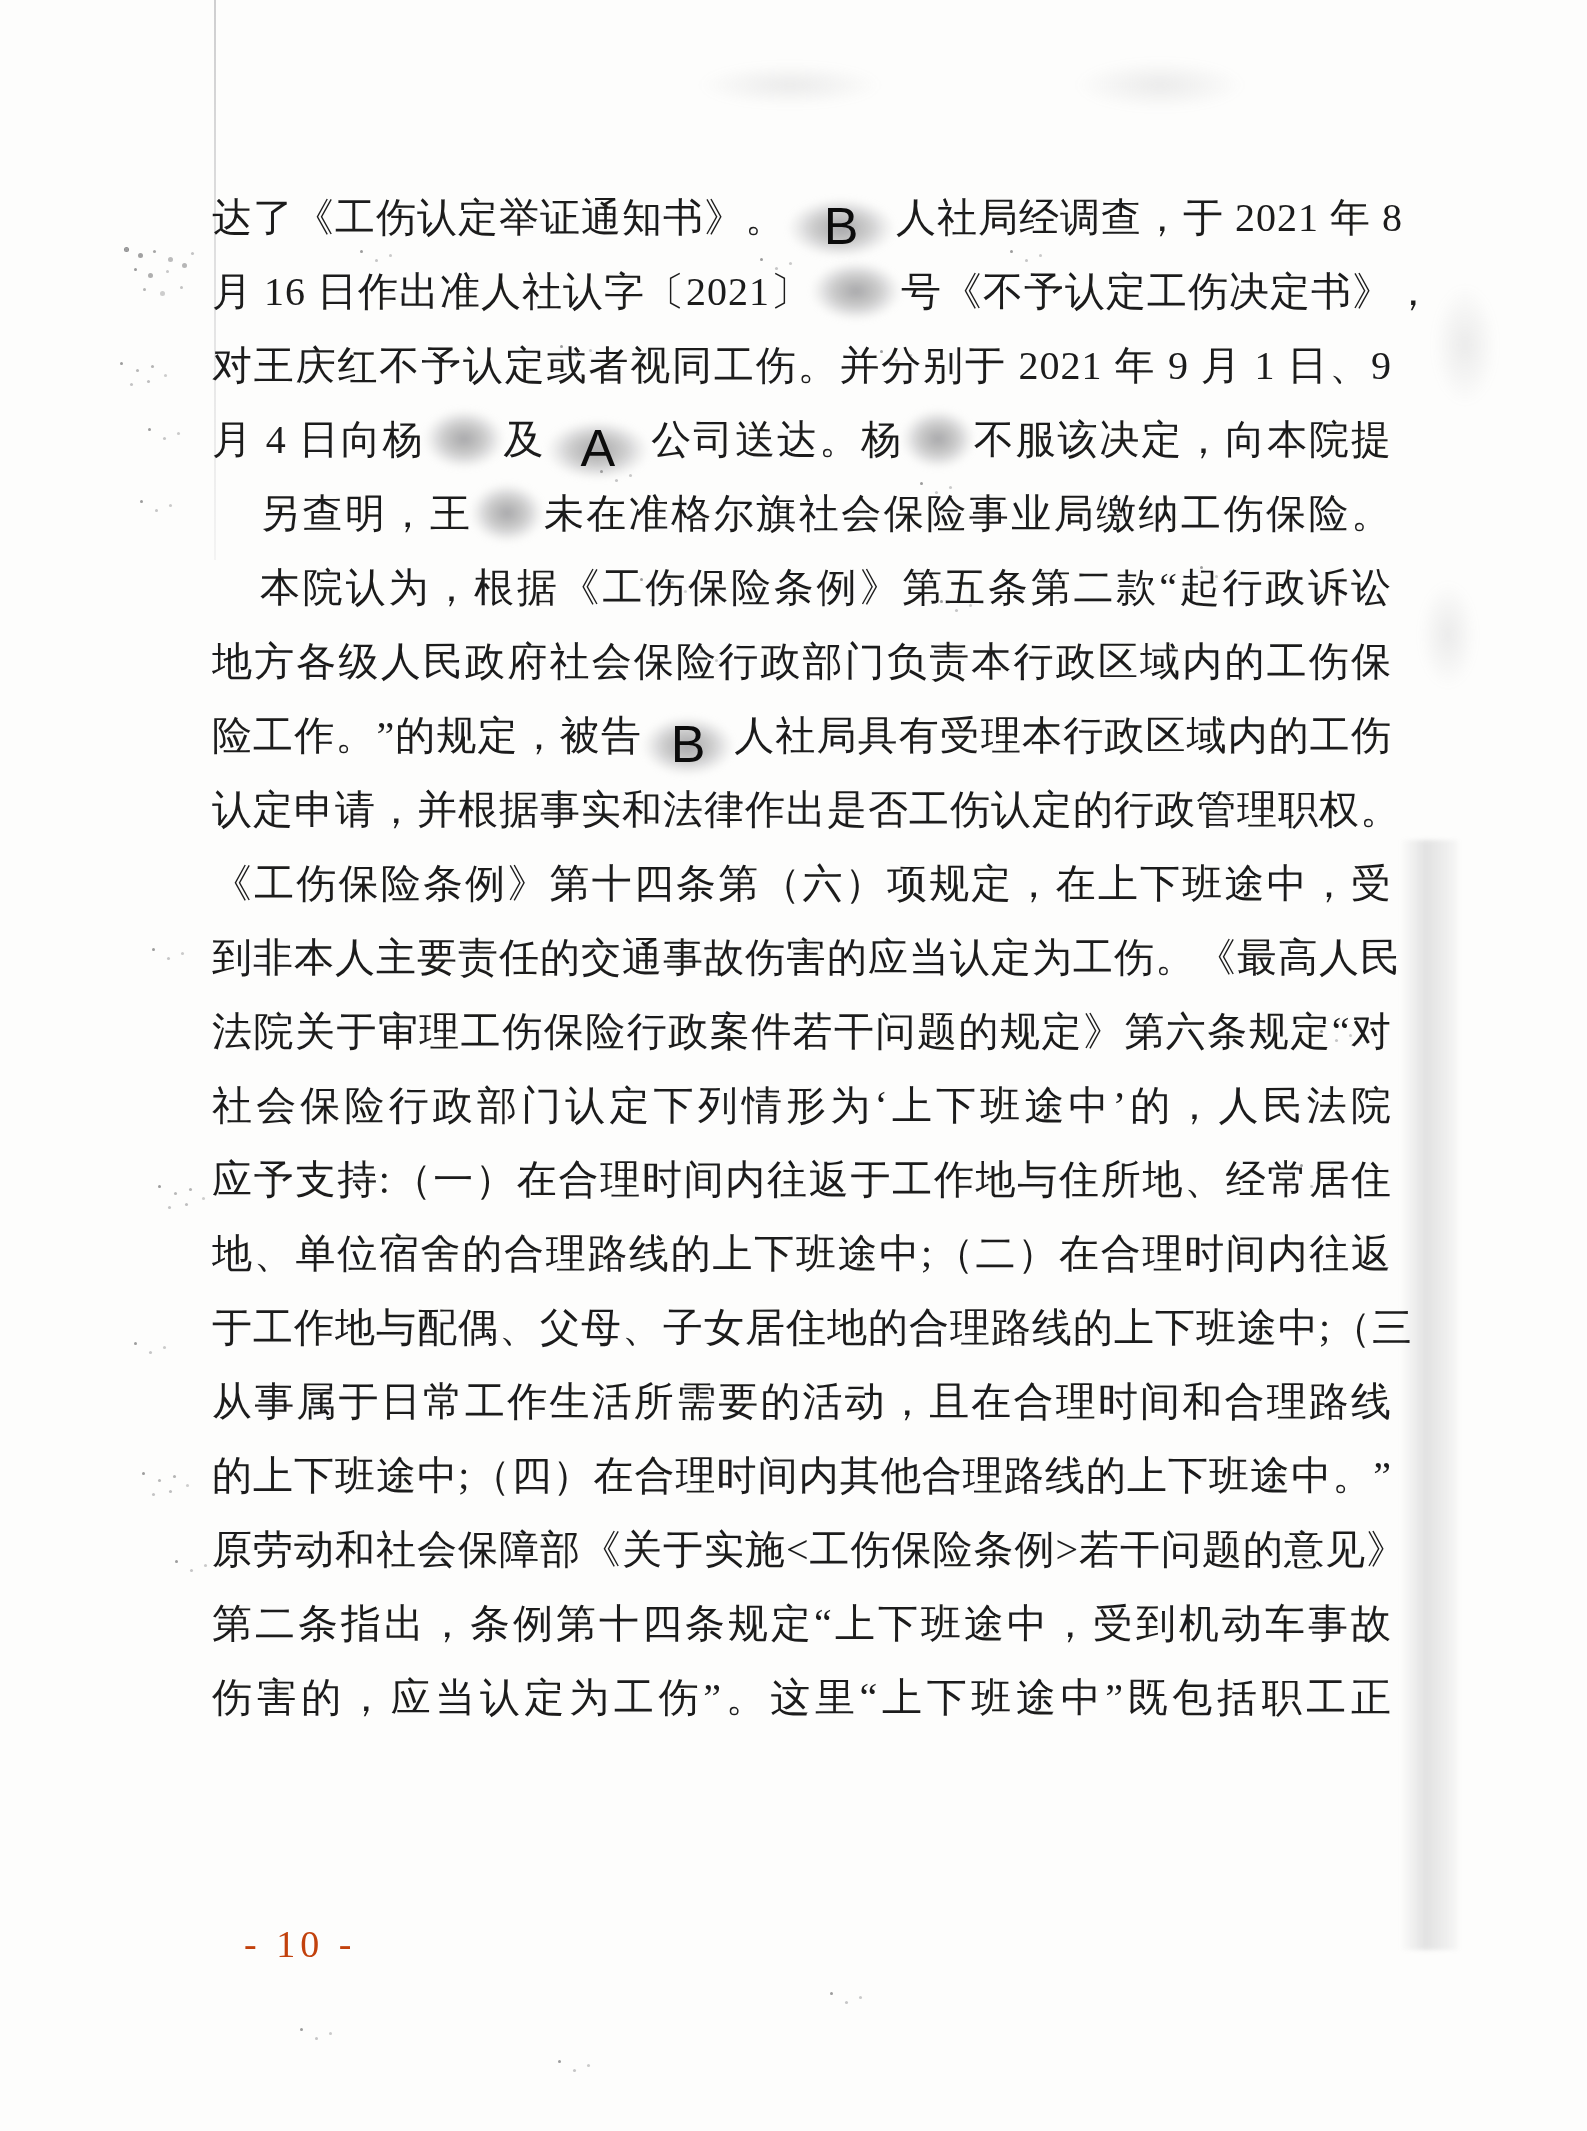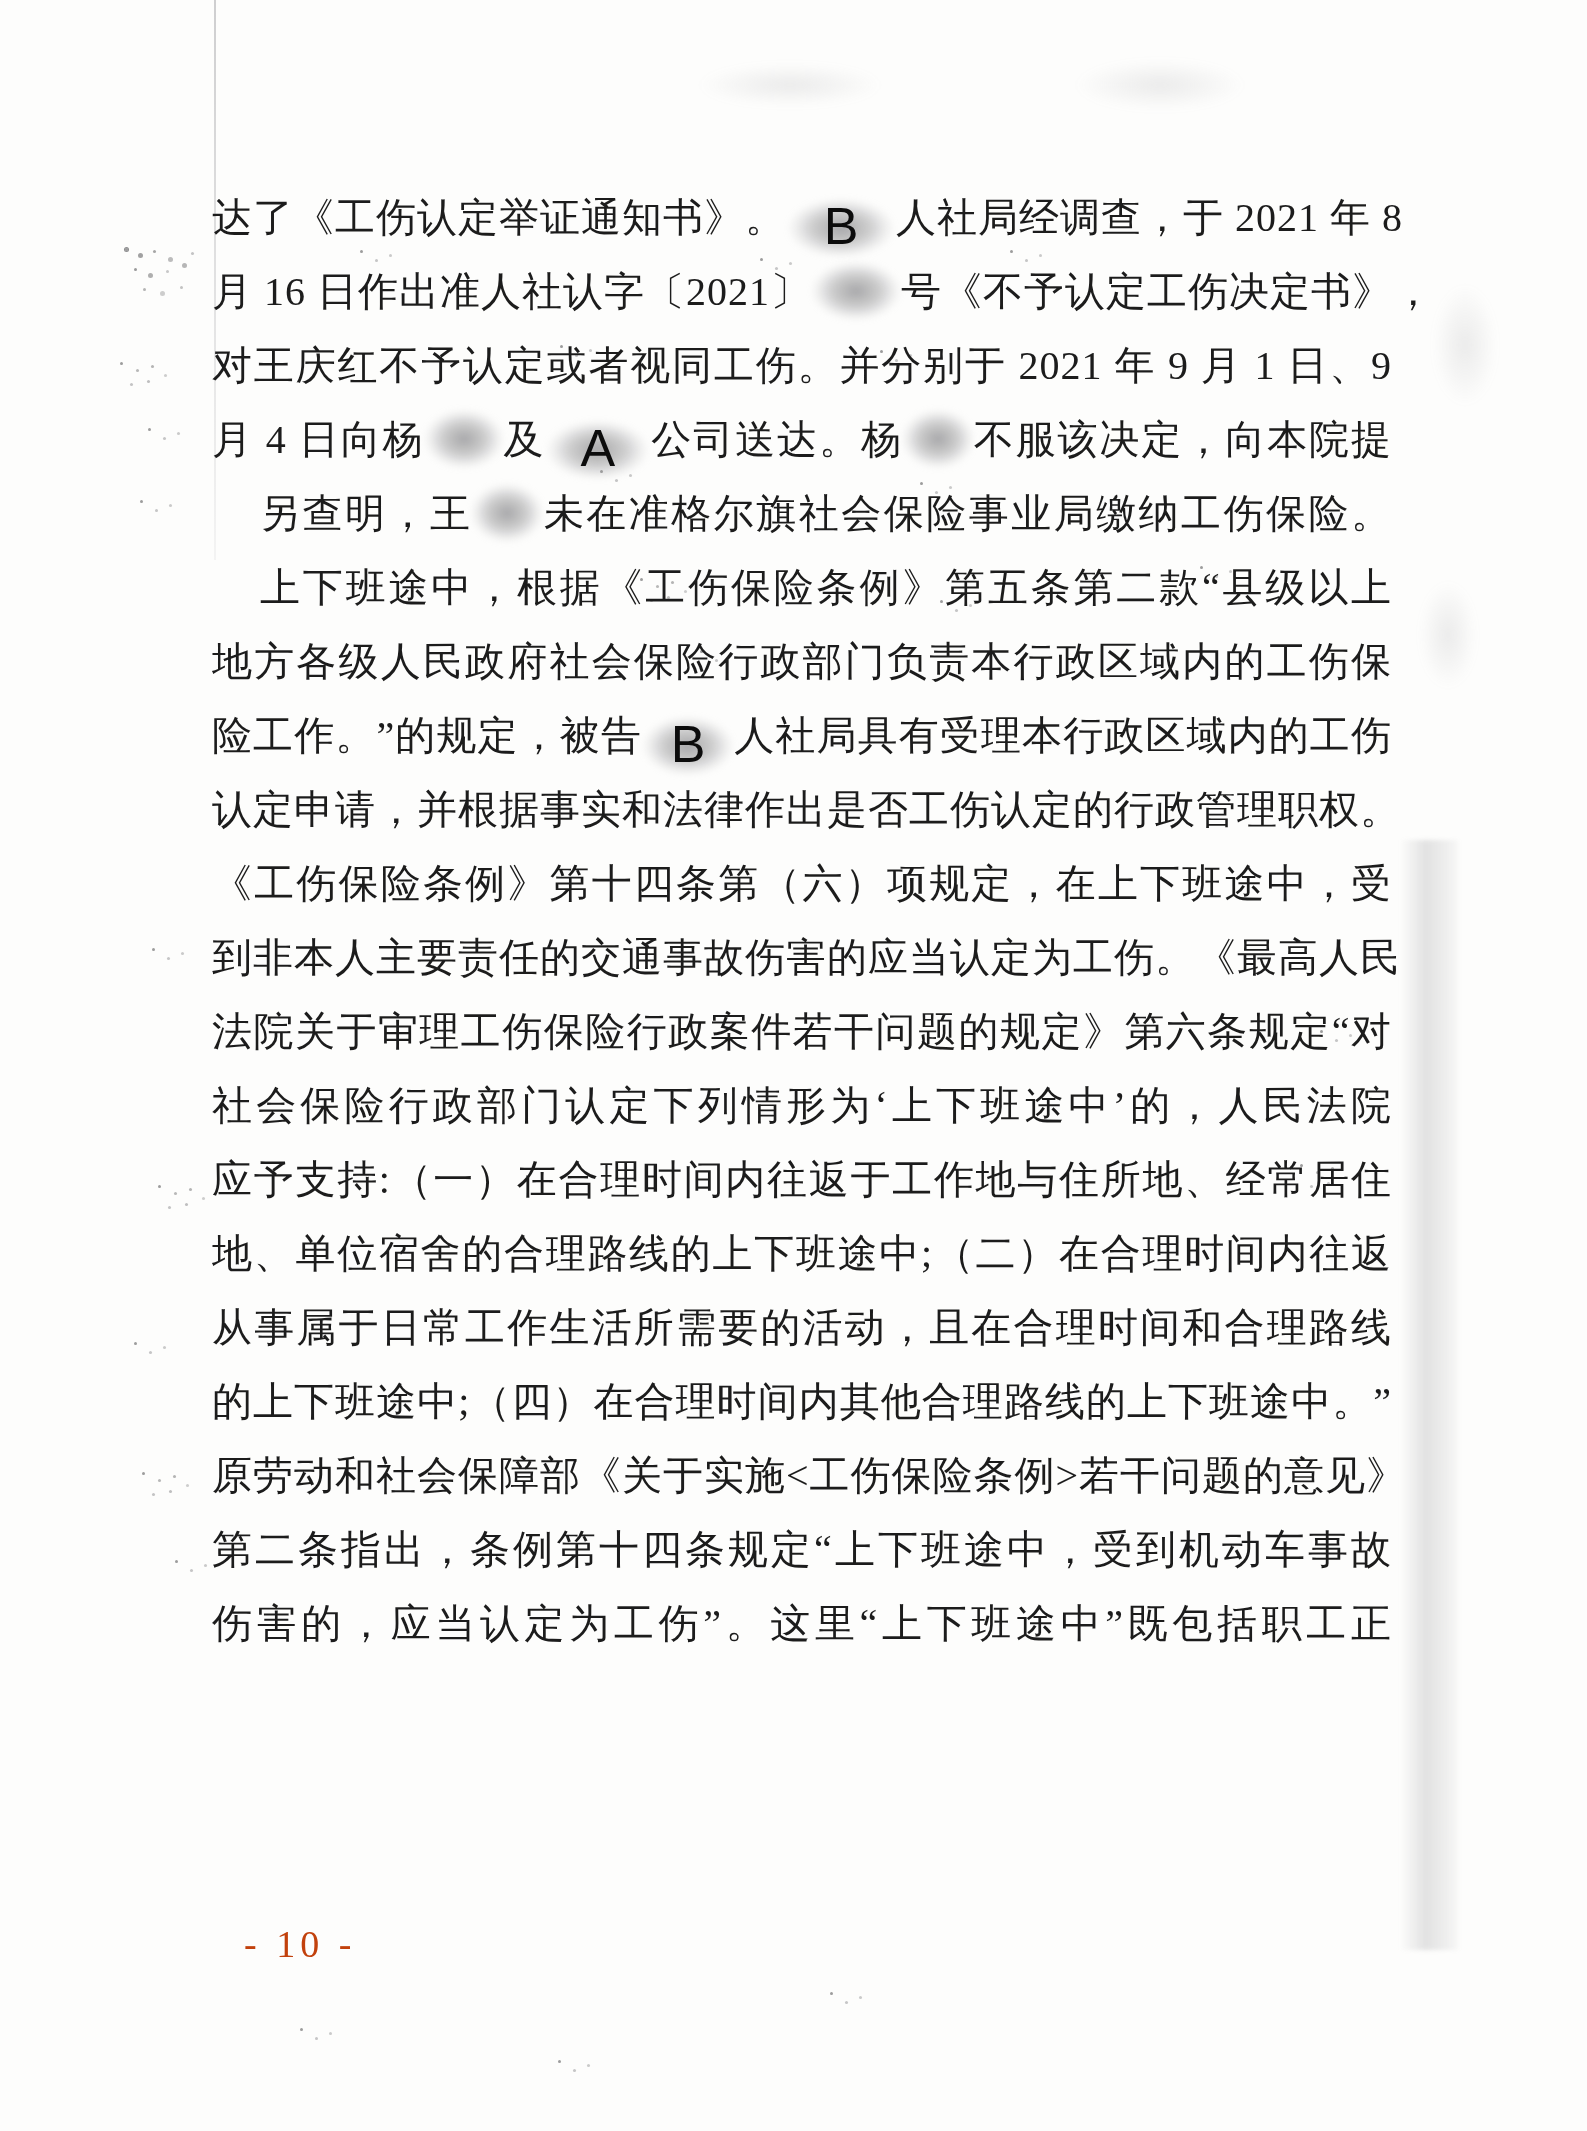--- a/index.html
+++ b/index.html
@@ -122,33 +122,34 @@
           <span class="blob"></span>
         </span><span class="txt">及</span><span class="redact" style="width: 105px;">
           <span class="blob"></span>
           <span class="letter">A</span>
         </span><span class="txt">公司送达。杨</span><span class="redact" style="width: 70px;">
           <span class="blob"></span>
         </span><span class="txt">不服该决定，向本院提</span></div>
       <div class="line indent"><span class="txt">另查明，王</span><span class="redact" style="width: 70px;">
           <span class="blob"></span>
         </span><span class="txt">未在准格尔旗社会保险事业局缴纳工伤保险。</span></div>
-      <div class="line indent"><span class="txt">上下班途中，根据《工伤保险条例》第五条第二款“县级以上</span></div>
+      <div class="line indent"><span class="txt">本院认为，根据《工伤保险条例》第五条第二款“起行政诉讼</span></div>
       <div class="line"><span class="txt">地方各级人民政府社会保险行政部门负责本行政区域内的工伤保</span></div>
       <div class="line"><span class="txt">险工作。”的规定，被告</span><span class="redact" style="width: 92px;">
           <span class="blob"></span>
           <span class="letter">B</span>
         </span><span class="txt">人社局具有受理本行政区域内的工伤</span></div>
       <div class="line"><span class="txt">认定申请，并根据事实和法律作出是否工伤认定的行政管理职权。</span></div>
       <div class="line"><span class="txt">《工伤保险条例》第十四条第（六）项规定，在上下班途中，受</span></div>
       <div class="line"><span class="txt">到非本人主要责任的交通事故伤害的应当认定为工伤。《最高人民</span></div>
       <div class="line"><span class="txt">法院关于审理工伤保险行政案件若干问题的规定》第六条规定“对</span></div>
       <div class="line"><span class="txt">社会保险行政部门认定下列情形为‘上下班途中’的，人民法院</span></div>
       <div class="line"><span class="txt">应予支持:（一）在合理时间内往返于工作地与住所地、经常居住</span></div>
       <div class="line"><span class="txt">地、单位宿舍的合理路线的上下班途中;（二）在合理时间内往返</span></div>
+      <div class="line"><span class="txt">于工作地与配偶、父母、子女居住地的合理路线的上下班途中;（三</span></div>
       <div class="line"><span class="txt">从事属于日常工作生活所需要的活动，且在合理时间和合理路线</span></div>
       <div class="line"><span class="txt">的上下班途中;（四）在合理时间内其他合理路线的上下班途中。”</span></div>
       <div class="line"><span class="txt">原劳动和社会保障部《关于实施&lt;工伤保险条例&gt;若干问题的意见》</span></div>
       <div class="line"><span class="txt">第二条指出，条例第十四条规定“上下班途中，受到机动车事故</span></div>
       <div class="line"><span class="txt">伤害的，应当认定为工伤”。这里“上下班途中”既包括职工正</span></div>
     </div>
 
   <div class="page-number">- 10 -</div>
 </div>
 

